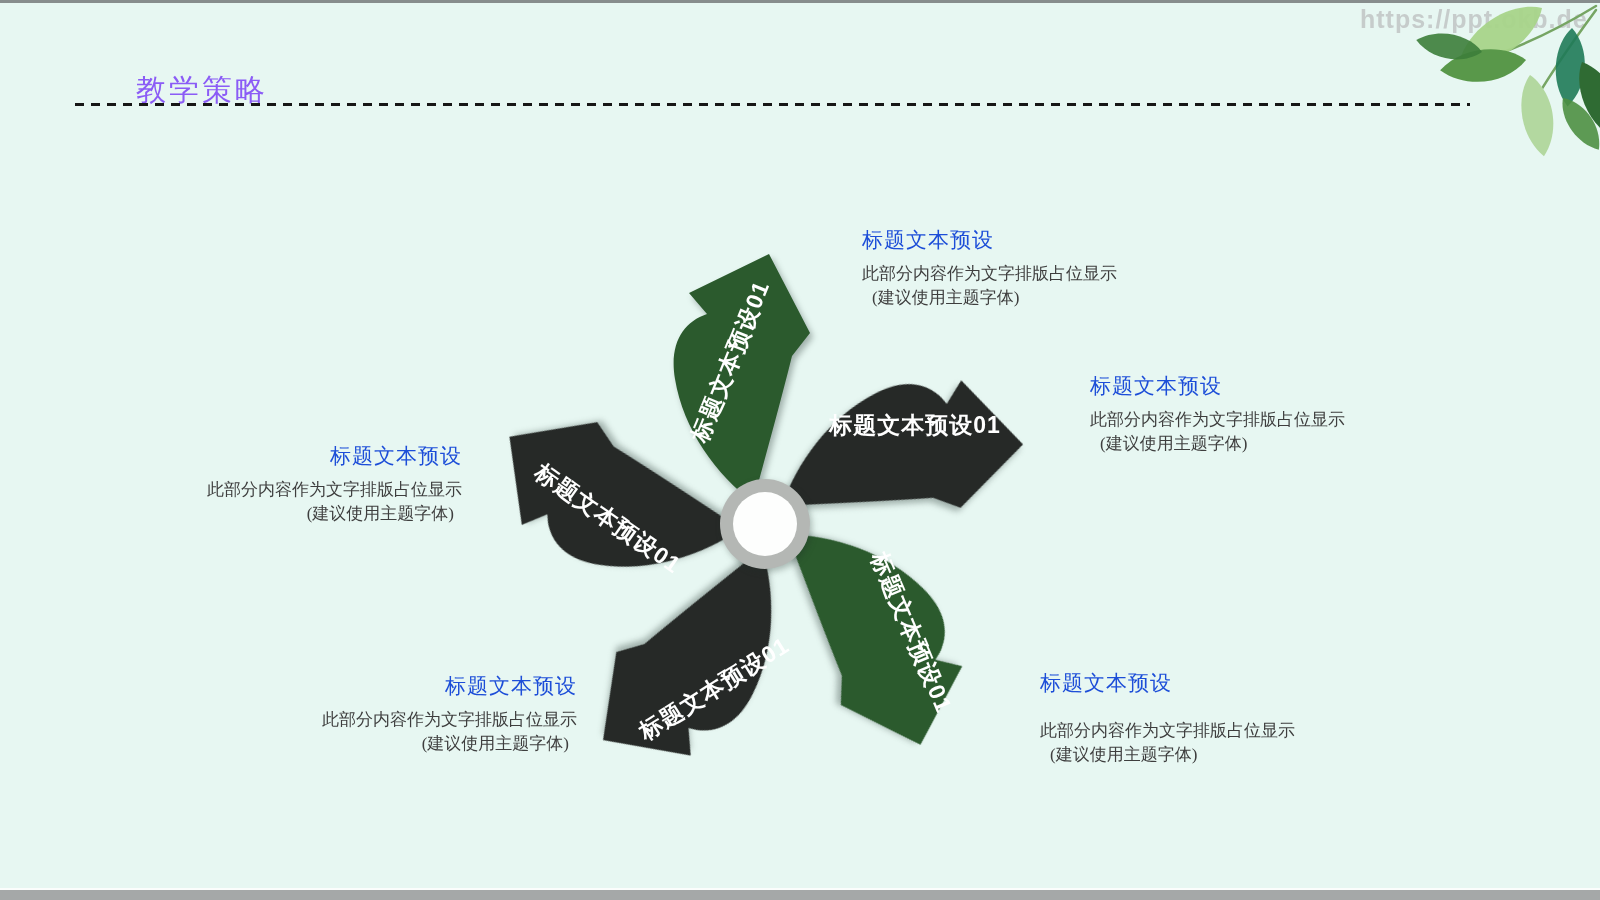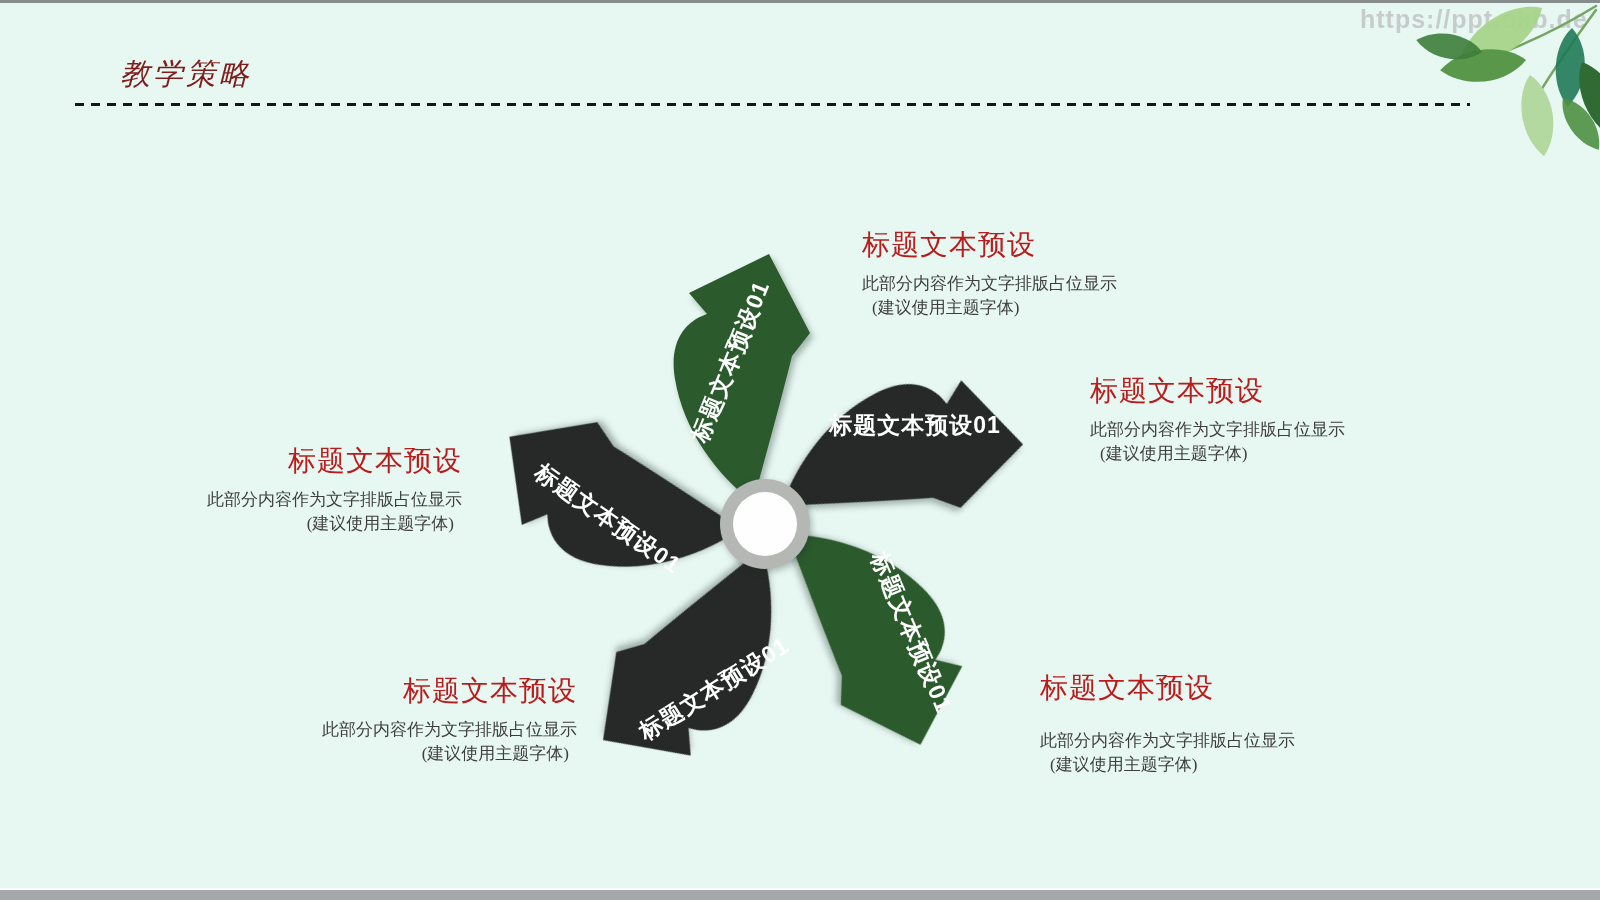--- a/index.html
+++ b/index.html
@@ -4,43 +4,43 @@
 <style>
   html,body{margin:0;padding:0;}
   body{
     width:1600px;height:900px;position:relative;overflow:hidden;
     background:#e7f7f2;
     font-family:"Liberation Sans","DejaVu Sans",sans-serif;
   }
   .top-edge{position:absolute;top:0;left:0;width:1600px;height:3px;background:#878d8d;}
   .bottom-edge{position:absolute;bottom:0;left:0;width:1600px;height:10px;background:#a5a8a8;border-top:2px solid #fbfdfc;}
   .page-title{
-    position:absolute;left:120px;top:54px;margin:0;
-    font-size:30px;font-weight:400;letter-spacing:3px;color:#7f1d1d;font-style:italic;
+    position:absolute;left:120px;top:54px;margin:16px;
+    font-size:30px;font-weight:400;letter-spacing:3px;color:#8b5cf6;
   }
   .divider{
     position:absolute;left:75px;top:103px;width:1395px;height:3px;
     background:repeating-linear-gradient(90deg,#161616 0 9px,transparent 9px 16px);
   }
   .watermark{
     position:absolute;left:1360px;top:5px;z-index:2;
     font-size:25px;font-weight:700;letter-spacing:1px;color:#c6cccb;
   }
   .leaves{position:absolute;top:0;right:0;z-index:3;}
   .diagram{position:absolute;left:0;top:0;z-index:1;}
   .petal{filter:drop-shadow(3px 4px 3px rgba(30,45,40,0.35));}
   .petal.dark{fill:#262927;}
   .petal.green{fill:#2b5a2d;}
   .hub{filter:drop-shadow(2px 3px 3px rgba(30,45,40,0.3));}
   .arrow-label{
     fill:#ffffff;font-size:23px;font-weight:700;letter-spacing:1px;
     font-family:"Liberation Sans","DejaVu Sans",sans-serif;
   }
   .callout{position:absolute;white-space:nowrap;z-index:1;}
-  .callout .c-title{margin:0 0 8px 0;font-size:28px;font-weight:400;color:#b91c1c;letter-spacing:1px;}
+  .callout .c-title{margin:0 0 8px 0;font-size:21px;font-weight:400;color:#1d4ed8;letter-spacing:1px;}
   .callout.gap .c-title{margin-bottom:22px;}
   .callout .c-line{font-size:17px;color:#3e3e3e;line-height:1.4;font-family:Liberation Serif, serif;}
   .callout.right-al{text-align:right;}
 </style>
 </head>
 <body>
 
 <div class="top-edge"></div>
 
 <h1 class="page-title">教学策略</h1>

